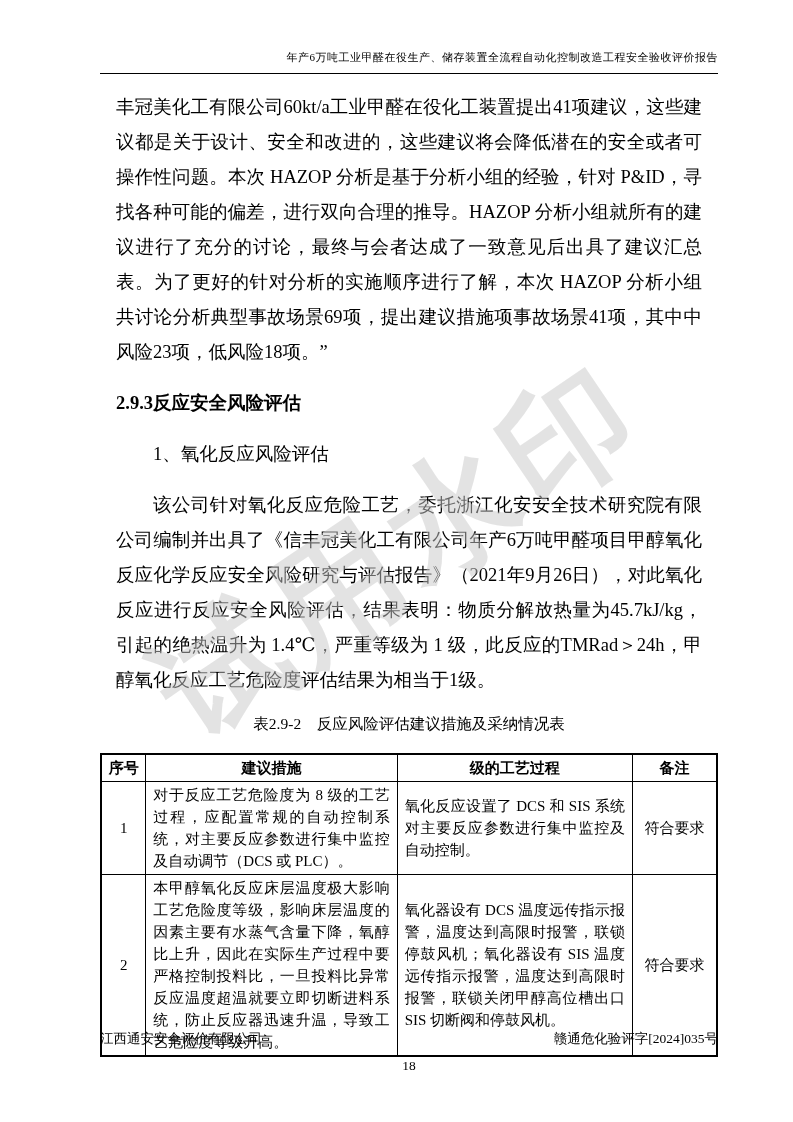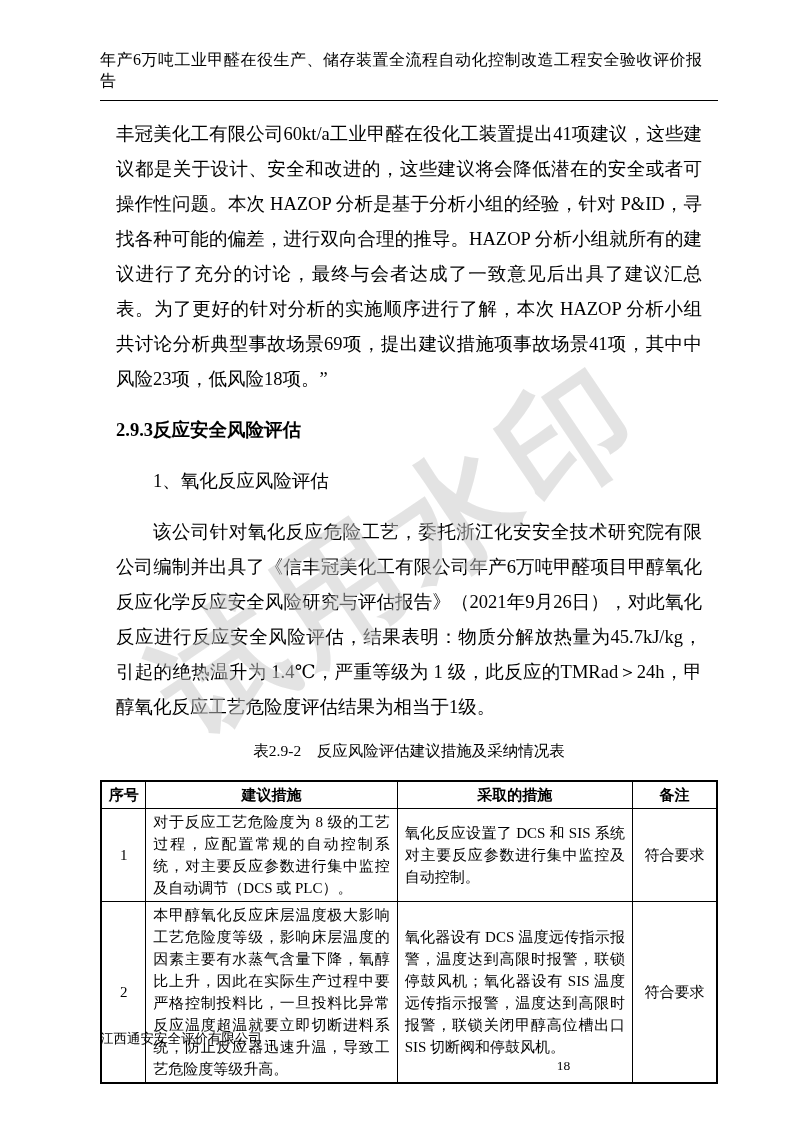--- a/index.html
+++ b/index.html
@@ -12,22 +12,22 @@
     color:#000;
     overflow:hidden;
   }
   .content{
     position:absolute;
     left:100px;right:75px;top:0;
     z-index:1;
   }
   .header{
     padding-top:50px;
-    text-align:left;
-    font-size:16px;
+    text-align:right;
+    font-size:11px;
     letter-spacing:.5px;
     border-bottom:1.5px solid #000;
     padding-bottom:8px;
   }
   .body-text{
     margin-top:16px;
     font-size:18.5px;
     line-height:35px;
     text-align:justify;
   }
@@ -122,21 +122,21 @@
       <colgroup>
         <col class="c-no">
           <col class="c-sugg">
           <col class="c-meas">
           <col class="c-rem">
       </colgroup>
       <thead>
         <tr>
           <th>序号</th>
           <th>建议措施</th>
-          <th>采取的措施</th>
+          <th>级的工艺过程</th>
           <th>备注</th>
         </tr>
       </thead>
       <tbody>
         <tr>
           <td class="no">1</td>
           <td class="sugg">对于反应工艺危险度为 8 级的工艺过程，应配置常规的自动控制系统，对主要反应参数进行集中监控及自动调节（DCS 或 PLC）。</td>
           <td class="meas">氧化反应设置了 DCS 和 SIS 系统对主要反应参数进行集中监控及自动控制。</td>
           <td class="remark">符合要求</td>
         </tr>
@@ -147,15 +147,16 @@
           <td class="remark">符合要求</td>
         </tr>
       </tbody>
     </table>
 
   </div>
 
   <div class="footer">
     <div class="left">江西通安安全评价有限公司</div>
     <div class="center">18</div>
+    <div class="right">赣通危化验评字[2024]035号</div>
   </div>
 
 </div>
 
 </body></html>

